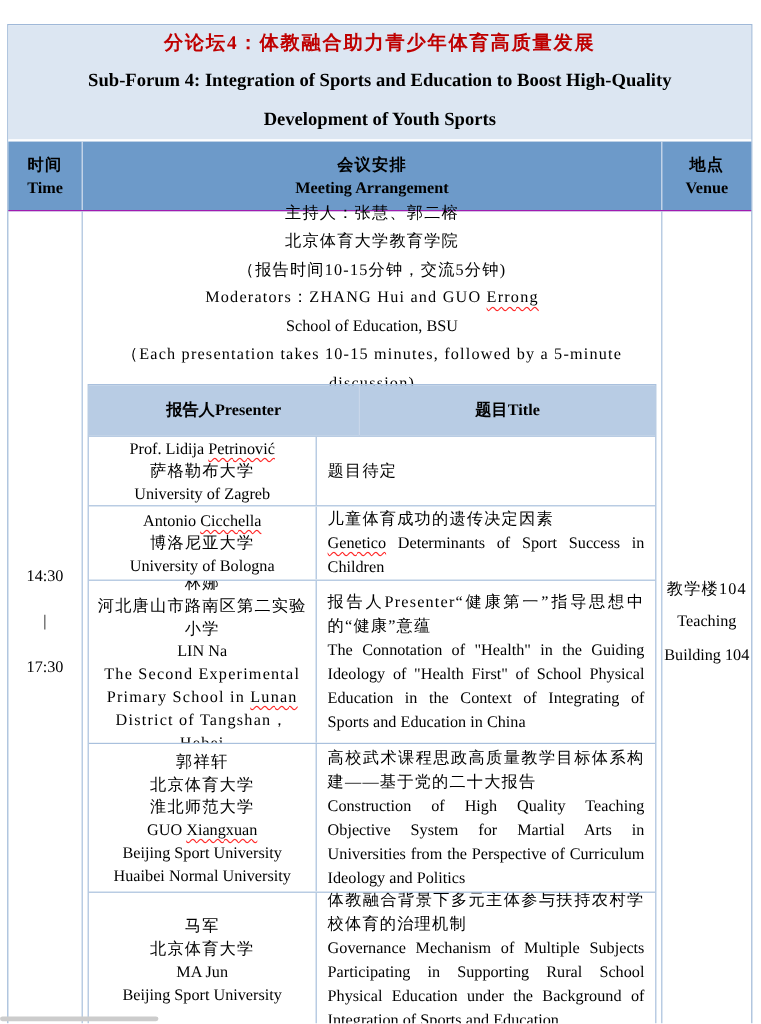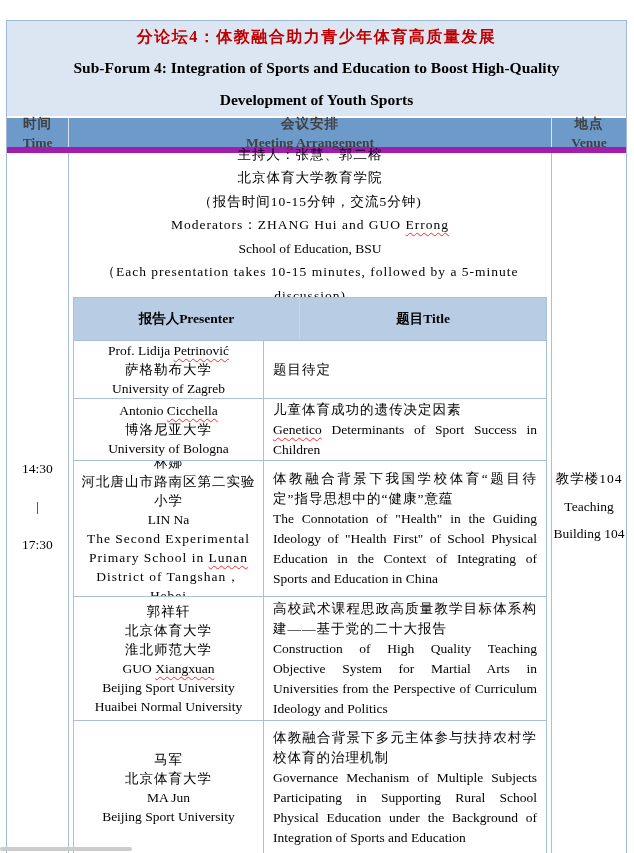--- a/index.html
+++ b/index.html
@@ -25,25 +25,25 @@
     background: #dce6f2;
     text-align: center;
     display: flex; flex-direction: column; justify-content: center;
     border-bottom: 2px solid #ffffff;
     padding: 0 24px;
   }
   .title-zh { font-size: 16px; font-weight: bold; color: #bf0000; letter-spacing: 1.5px; line-height: 30px; }
   .title-en { font-size: 15.5px; font-weight: bold; line-height: 32px; }
   
   .header-row {
-    height: 35px;
+    height: 58px;
     background: #6d9ac9;
     display: flex;
-    color: #404040; font-weight: bold; text-align: center;
-    border-bottom: 6px solid #a21caf;
+    color: #000000; font-weight: bold; text-align: center;
+    border-bottom: 1px solid #a21caf;
   }
   .hcell { display: flex; flex-direction: column; justify-content: center; font-size: 13.5px; line-height: 19px; }
   .hcell .zh { letter-spacing: 1px; }
   .time-col  { width: 62px; border-right: 1px solid #d7e2ef; }
   .arr-col   { flex: 1; }
   .venue-col { width: 75px; border-left: 1px solid #d7e2ef; }
   
   .body-row { flex: 1; display: flex; min-height: 0; }
   .time-cell {
     width: 62px; border-right: 1px solid #a9c0dd;
@@ -176,21 +176,21 @@
                 </div>
               </div>
               <div class="irow row-3">
                 <div class="pcell">
                   <div class="line zh"><span>林娜</span></div>
                   <div class="line zh"><span>河北唐山市路南区第二实验小学</span></div>
                   <div class="line"><span>LIN Na</span></div>
                   <div class="line zh"><span>The Second Experimental Primary School in </span><span class="sp">Lunan</span><span> District of Tangshan，Hebei</span></div>
                 </div>
                 <div class="tcell">
-                  <div class="line zh"><span>体教融合背景下我国学校体育“题目待定”指导思想中的“健康”意蕴</span></div>
+                  <div class="line zh"><span>报告人Presenter“健康第一”指导思想中的“健康”意蕴</span></div>
                   <div class="line"><span>The Connotation of "Health" in the Guiding Ideology of "Health First" of School Physical Education in the Context of Integrating of Sports and Education in China</span></div>
                 </div>
               </div>
               <div class="irow row-4">
                 <div class="pcell">
                   <div class="line zh"><span>郭祥轩</span></div>
                   <div class="line zh"><span>北京体育大学</span></div>
                   <div class="line zh"><span>淮北师范大学</span></div>
                   <div class="line"><span>GUO </span><span class="sp">Xiangxuan</span></div>
                   <div class="line"><span>Beijing Sport University</span></div>

